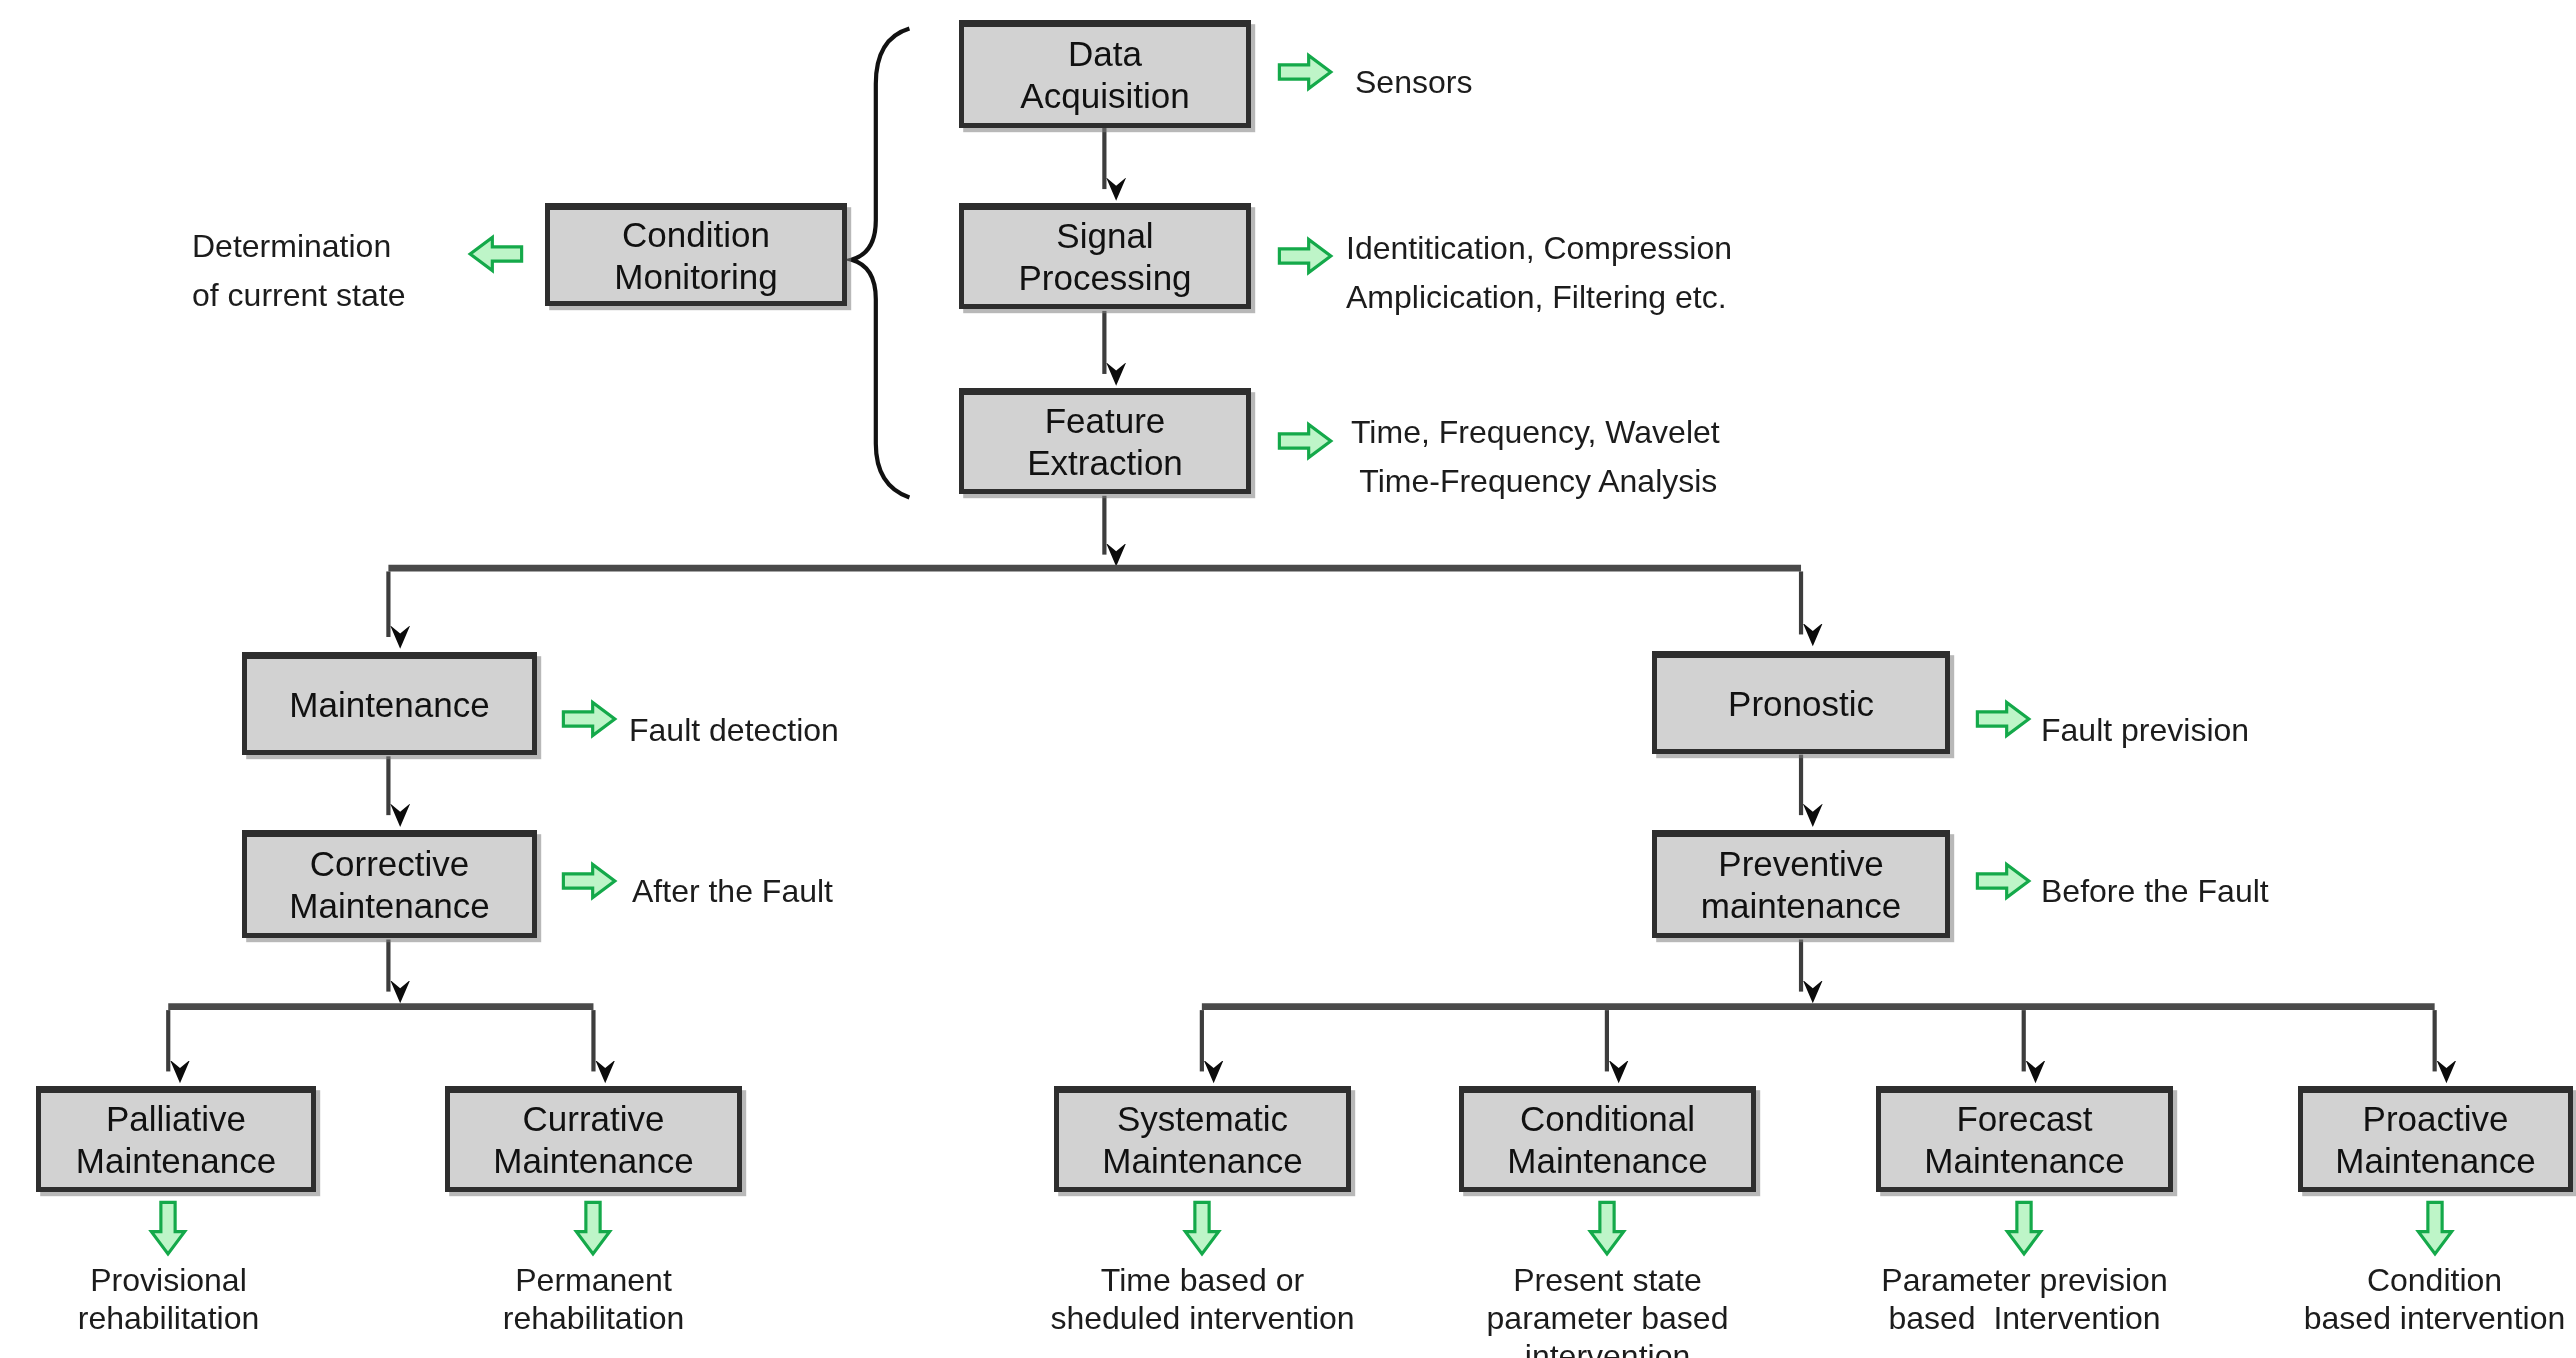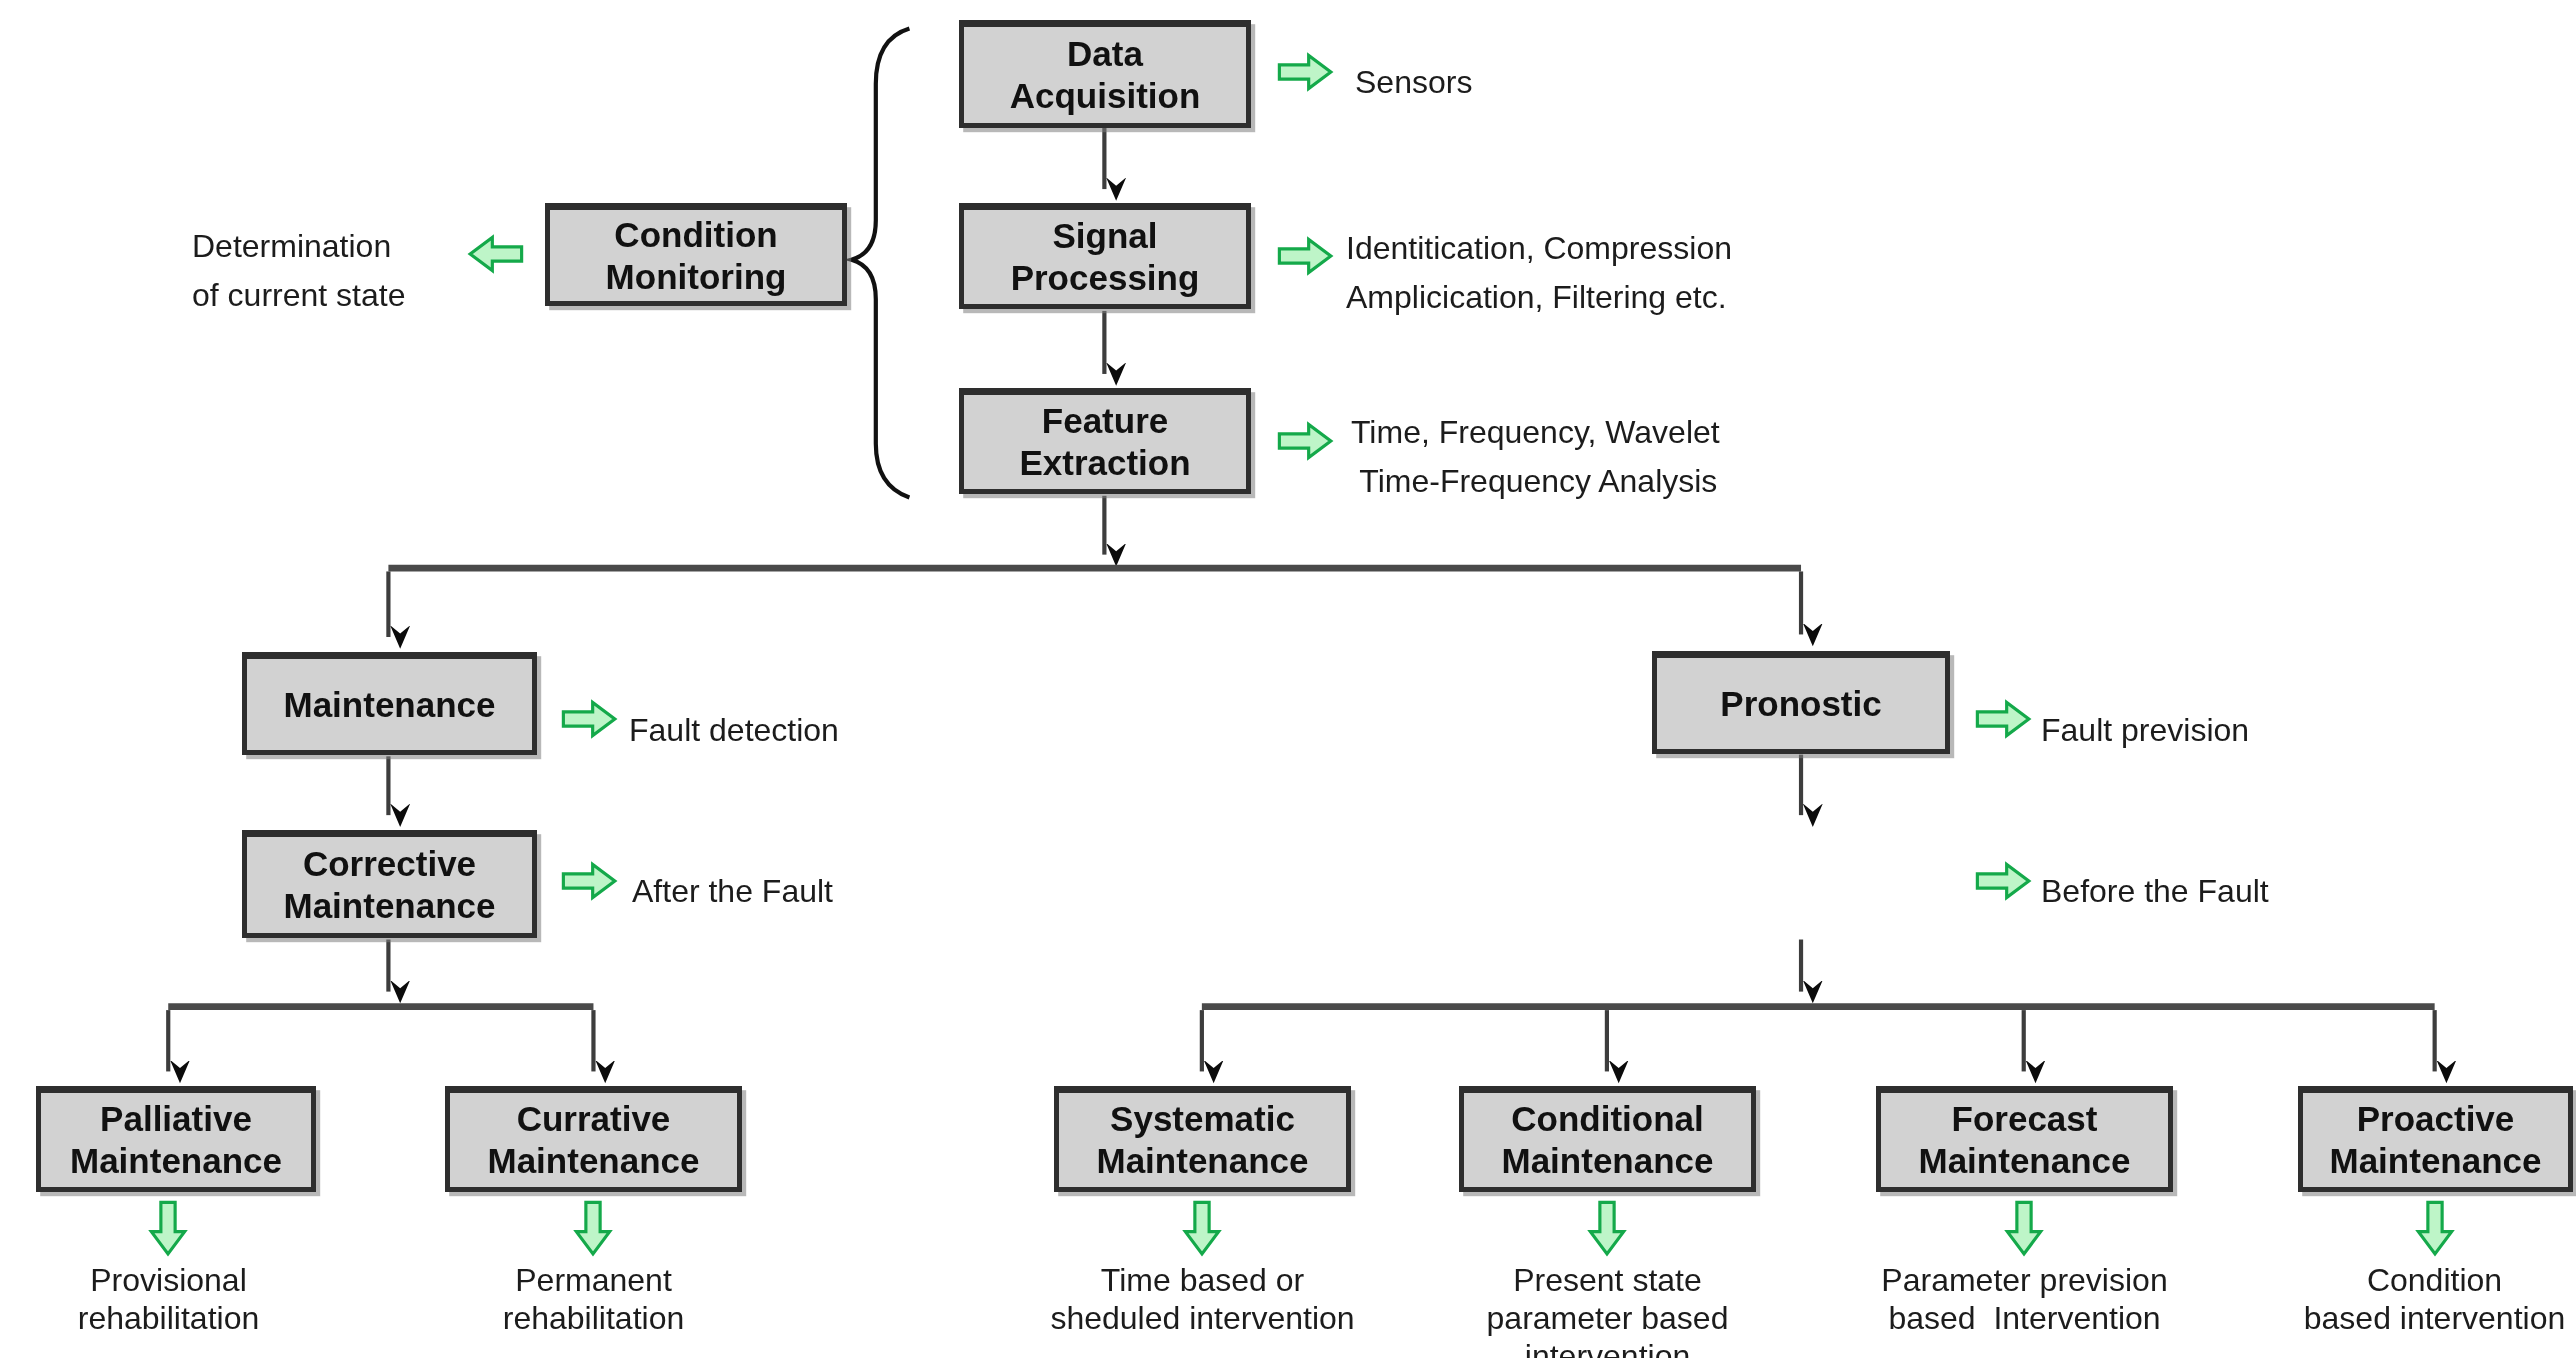--- a/index.html
+++ b/index.html
@@ -14,21 +14,21 @@
   .box{
     position:absolute;
     background:#d2d2d2;
     border:5px solid #2e2e2e;
     border-top-width:7.6px;
     box-shadow:4.2px 4.2px 0 rgba(125,125,125,.55);
     display:flex;flex-direction:column;align-items:center;justify-content:center;
     box-sizing:border-box;
   }
   .box .bl{
-    font-weight:bold;
+    font-weight:normal;
     font-size:35px;
     line-height:42px;
     color:#111;
     white-space:pre;
     text-align:left;
   }
   .ann{
     position:absolute;
     display:flex;flex-direction:column;
     color:#1c1c1c;
@@ -114,20 +114,24 @@
 
   <div class="box" style="left:1652px;top:651px;width:298px;height:103px">
     <span class="bl">Pronostic</span>
   </div>
 
   <div class="box" style="left:242px;top:830px;width:295px;height:108px">
     <span class="bl">Corrective</span>
     <span class="bl">Maintenance</span>
   </div>
 
+  <div class="box" style="left:1652px;top:830px;width:298px;height:108px">
+    <span class="bl">Preventive</span>
+    <span class="bl">maintenance</span>
+  </div>
 
   <div class="box" style="left:36px;top:1086px;width:280px;height:106px">
     <span class="bl">Palliative</span>
     <span class="bl">Maintenance</span>
   </div>
 
   <div class="box" style="left:445px;top:1086px;width:297px;height:106px">
     <span class="bl">Currative</span>
     <span class="bl">Maintenance</span>
   </div>

